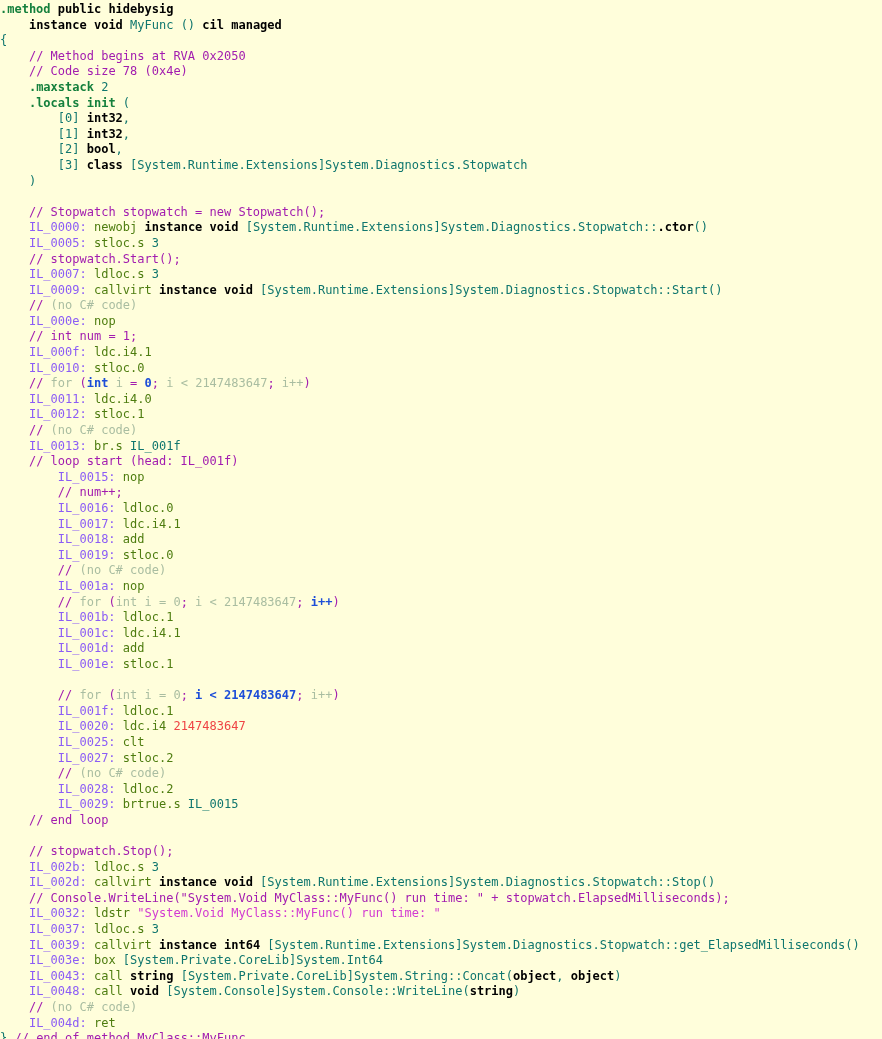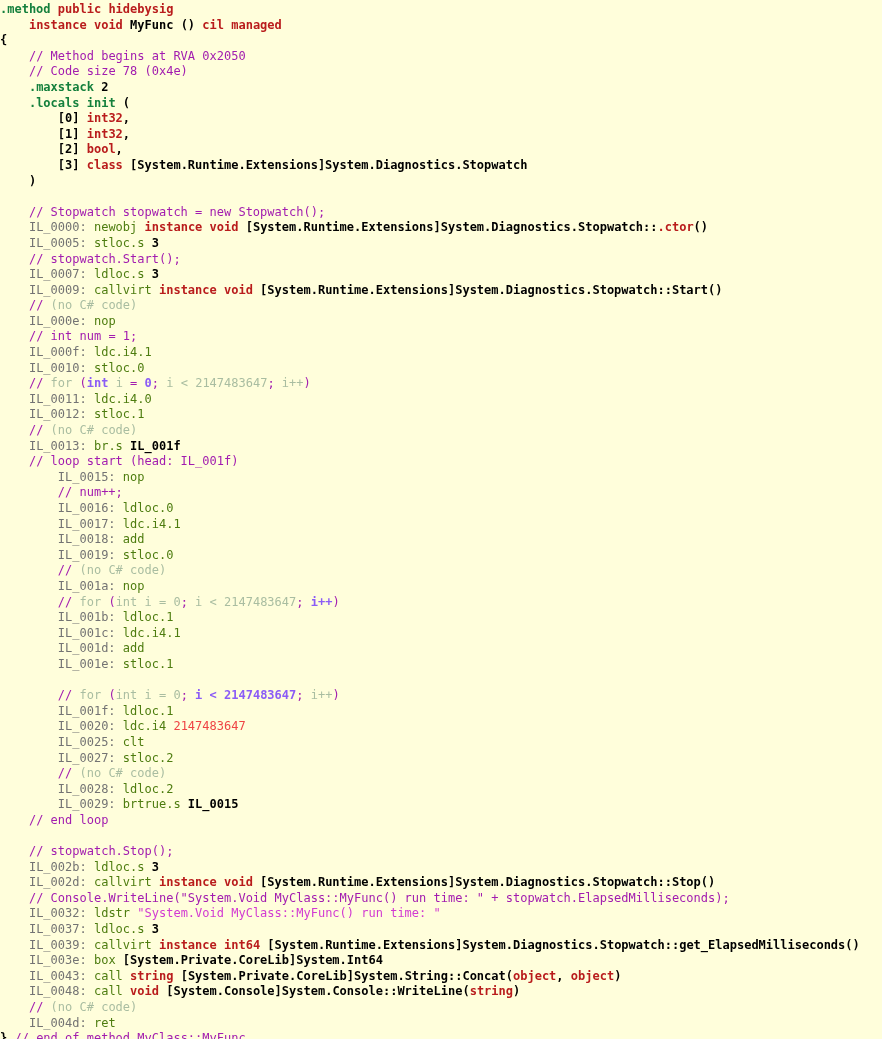--- a/index.html
+++ b/index.html
@@ -20,27 +20,27 @@
   #code {
     padding: 2px 0 0 0;
     white-space: pre;
     overflow: hidden;
   }
   .ln {
     height: 15.6px;
     white-space: pre;
   }
   
-  .kw       { color: #b91c1c; font-weight: bold; }   
+  .kw       { color: #000000; font-weight: bold; }   
   .op       { color: #4d7c0f; font-weight: normal; } 
   .dirw     { color: #15803d; font-weight: bold; }   
-  .plain    { color: #000000; font-weight: bold; }
-  .lbl      { color: #737373; font-weight: normal; } 
+  .plain    { color: #0f766e; font-weight: normal; }
+  .lbl      { color: #8b5cf6; font-weight: normal; } 
   .cmt      { color: #a21caf; font-weight: normal; } 
   .cmtdim   { color: #a9bda1; font-weight: normal; } 
-  .cmthot   { color: #8b5cf6; font-weight: bold; }   
+  .cmthot   { color: #1d4ed8; font-weight: bold; }   
   .str      { color: #d23ad2; font-weight: normal; } 
   .num      { color: #ef4444; font-weight: normal; }
 </style>
 </head>
 <body style="background: rgb(255, 254, 219);">
 
 <div id="code"><div class="ln"><span class="dirw">.method</span><span class="plain"> </span><span class="kw">public hidebysig</span></div><div class="ln"><span>    </span><span class="kw">instance void</span><span class="plain"> MyFunc () </span><span class="kw">cil managed</span></div><div class="ln"><span class="plain">{</span></div><div class="ln"><span>    </span><span class="cmt">// Method begins at RVA 0x2050</span></div><div class="ln"><span>    </span><span class="cmt">// Code size 78 (0x4e)</span></div><div class="ln"><span>    </span><span class="dirw">.maxstack</span><span class="plain"> 2</span></div><div class="ln"><span>    </span><span class="dirw">.locals init</span><span class="plain"> (</span></div><div class="ln"><span>        </span><span class="plain">[0] </span><span class="kw">int32</span><span class="plain">,</span></div><div class="ln"><span>        </span><span class="plain">[1] </span><span class="kw">int32</span><span class="plain">,</span></div><div class="ln"><span>        </span><span class="plain">[2] </span><span class="kw">bool</span><span class="plain">,</span></div><div class="ln"><span>        </span><span class="plain">[3] </span><span class="kw">class</span><span class="plain"> [System.Runtime.Extensions]System.Diagnostics.Stopwatch</span></div><div class="ln"><span>    </span><span class="plain">)</span></div><div class="ln">&nbsp;</div><div class="ln"><span>    </span><span class="cmt">// Stopwatch stopwatch = new Stopwatch();</span></div><div class="ln"><span>    </span><span class="lbl">IL_0000: </span><span class="op">newobj</span><span class="plain"> </span><span class="kw">instance void</span><span class="plain"> [System.Runtime.Extensions]System.Diagnostics.Stopwatch::</span><span class="kw">.ctor</span><span class="plain">()</span></div><div class="ln"><span>    </span><span class="lbl">IL_0005: </span><span class="op">stloc.s</span><span class="plain"> 3</span></div><div class="ln"><span>    </span><span class="cmt">// stopwatch.Start();</span></div><div class="ln"><span>    </span><span class="lbl">IL_0007: </span><span class="op">ldloc.s</span><span class="plain"> 3</span></div><div class="ln"><span>    </span><span class="lbl">IL_0009: </span><span class="op">callvirt</span><span class="plain"> </span><span class="kw">instance void</span><span class="plain"> [System.Runtime.Extensions]System.Diagnostics.Stopwatch::Start()</span></div><div class="ln"><span>    </span><span class="cmt">// </span><span class="cmtdim">(no C# code)</span></div><div class="ln"><span>    </span><span class="lbl">IL_000e: </span><span class="op">nop</span></div><div class="ln"><span>    </span><span class="cmt">// int num = 1;</span></div><div class="ln"><span>    </span><span class="lbl">IL_000f: </span><span class="op">ldc.i4.1</span></div><div class="ln"><span>    </span><span class="lbl">IL_0010: </span><span class="op">stloc.0</span></div><div class="ln"><span>    </span><span class="cmt">// </span><span class="cmtdim">for </span><span class="cmt">(</span><span class="cmthot">int</span><span class="cmtdim"> i </span><span class="cmt">= </span><span class="cmthot">0</span><span class="cmt">;</span><span class="cmtdim"> i &lt; 2147483647</span><span class="cmt">;</span><span class="cmtdim"> i++</span><span class="cmt">)</span></div><div class="ln"><span>    </span><span class="lbl">IL_0011: </span><span class="op">ldc.i4.0</span></div><div class="ln"><span>    </span><span class="lbl">IL_0012: </span><span class="op">stloc.1</span></div><div class="ln"><span>    </span><span class="cmt">// </span><span class="cmtdim">(no C# code)</span></div><div class="ln"><span>    </span><span class="lbl">IL_0013: </span><span class="op">br.s</span><span class="plain"> IL_001f</span></div><div class="ln"><span>    </span><span class="cmt">// loop start (head: IL_001f)</span></div><div class="ln"><span>        </span><span class="lbl">IL_0015: </span><span class="op">nop</span></div><div class="ln"><span>        </span><span class="cmt">// num++;</span></div><div class="ln"><span>        </span><span class="lbl">IL_0016: </span><span class="op">ldloc.0</span></div><div class="ln"><span>        </span><span class="lbl">IL_0017: </span><span class="op">ldc.i4.1</span></div><div class="ln"><span>        </span><span class="lbl">IL_0018: </span><span class="op">add</span></div><div class="ln"><span>        </span><span class="lbl">IL_0019: </span><span class="op">stloc.0</span></div><div class="ln"><span>        </span><span class="cmt">// </span><span class="cmtdim">(no C# code)</span></div><div class="ln"><span>        </span><span class="lbl">IL_001a: </span><span class="op">nop</span></div><div class="ln"><span>        </span><span class="cmt">// </span><span class="cmtdim">for </span><span class="cmt">(</span><span class="cmtdim">int i = 0</span><span class="cmt">;</span><span class="cmtdim"> i &lt; 2147483647</span><span class="cmt">; </span><span class="cmthot">i++</span><span class="cmt">)</span></div><div class="ln"><span>        </span><span class="lbl">IL_001b: </span><span class="op">ldloc.1</span></div><div class="ln"><span>        </span><span class="lbl">IL_001c: </span><span class="op">ldc.i4.1</span></div><div class="ln"><span>        </span><span class="lbl">IL_001d: </span><span class="op">add</span></div><div class="ln"><span>        </span><span class="lbl">IL_001e: </span><span class="op">stloc.1</span></div><div class="ln">&nbsp;</div><div class="ln"><span>        </span><span class="cmt">// </span><span class="cmtdim">for </span><span class="cmt">(</span><span class="cmtdim">int i = 0</span><span class="cmt">; </span><span class="cmthot">i &lt; 2147483647</span><span class="cmt">;</span><span class="cmtdim"> i++</span><span class="cmt">)</span></div><div class="ln"><span>        </span><span class="lbl">IL_001f: </span><span class="op">ldloc.1</span></div><div class="ln"><span>        </span><span class="lbl">IL_0020: </span><span class="op">ldc.i4</span><span class="num"> 2147483647</span></div><div class="ln"><span>        </span><span class="lbl">IL_0025: </span><span class="op">clt</span></div><div class="ln"><span>        </span><span class="lbl">IL_0027: </span><span class="op">stloc.2</span></div><div class="ln"><span>        </span><span class="cmt">// </span><span class="cmtdim">(no C# code)</span></div><div class="ln"><span>        </span><span class="lbl">IL_0028: </span><span class="op">ldloc.2</span></div><div class="ln"><span>        </span><span class="lbl">IL_0029: </span><span class="op">brtrue.s</span><span class="plain"> IL_0015</span></div><div class="ln"><span>    </span><span class="cmt">// end loop</span></div><div class="ln">&nbsp;</div><div class="ln"><span>    </span><span class="cmt">// stopwatch.Stop();</span></div><div class="ln"><span>    </span><span class="lbl">IL_002b: </span><span class="op">ldloc.s</span><span class="plain"> 3</span></div><div class="ln"><span>    </span><span class="lbl">IL_002d: </span><span class="op">callvirt</span><span class="plain"> </span><span class="kw">instance void</span><span class="plain"> [System.Runtime.Extensions]System.Diagnostics.Stopwatch::Stop()</span></div><div class="ln"><span>    </span><span class="cmt">// Console.WriteLine("System.Void MyClass::MyFunc() run time: " + stopwatch.ElapsedMilliseconds);</span></div><div class="ln"><span>    </span><span class="lbl">IL_0032: </span><span class="op">ldstr</span><span class="plain"> </span><span class="str">"System.Void MyClass::MyFunc() run time: "</span></div><div class="ln"><span>    </span><span class="lbl">IL_0037: </span><span class="op">ldloc.s</span><span class="plain"> 3</span></div><div class="ln"><span>    </span><span class="lbl">IL_0039: </span><span class="op">callvirt</span><span class="plain"> </span><span class="kw">instance int64</span><span class="plain"> [System.Runtime.Extensions]System.Diagnostics.Stopwatch::get_ElapsedMilliseconds()</span></div><div class="ln"><span>    </span><span class="lbl">IL_003e: </span><span class="op">box</span><span class="plain"> [System.Private.CoreLib]System.Int64</span></div><div class="ln"><span>    </span><span class="lbl">IL_0043: </span><span class="op">call</span><span class="plain"> </span><span class="kw">string</span><span class="plain"> [System.Private.CoreLib]System.String::Concat(</span><span class="kw">object</span><span class="plain">, </span><span class="kw">object</span><span class="plain">)</span></div><div class="ln"><span>    </span><span class="lbl">IL_0048: </span><span class="op">call</span><span class="plain"> </span><span class="kw">void</span><span class="plain"> [System.Console]System.Console::WriteLine(</span><span class="kw">string</span><span class="plain">)</span></div><div class="ln"><span>    </span><span class="cmt">// </span><span class="cmtdim">(no C# code)</span></div><div class="ln"><span>    </span><span class="lbl">IL_004d: </span><span class="op">ret</span></div><div class="ln"><span class="plain">}</span><span class="cmt"> // end of method MyClass::MyFunc</span></div></div>
 
 </body></html>

